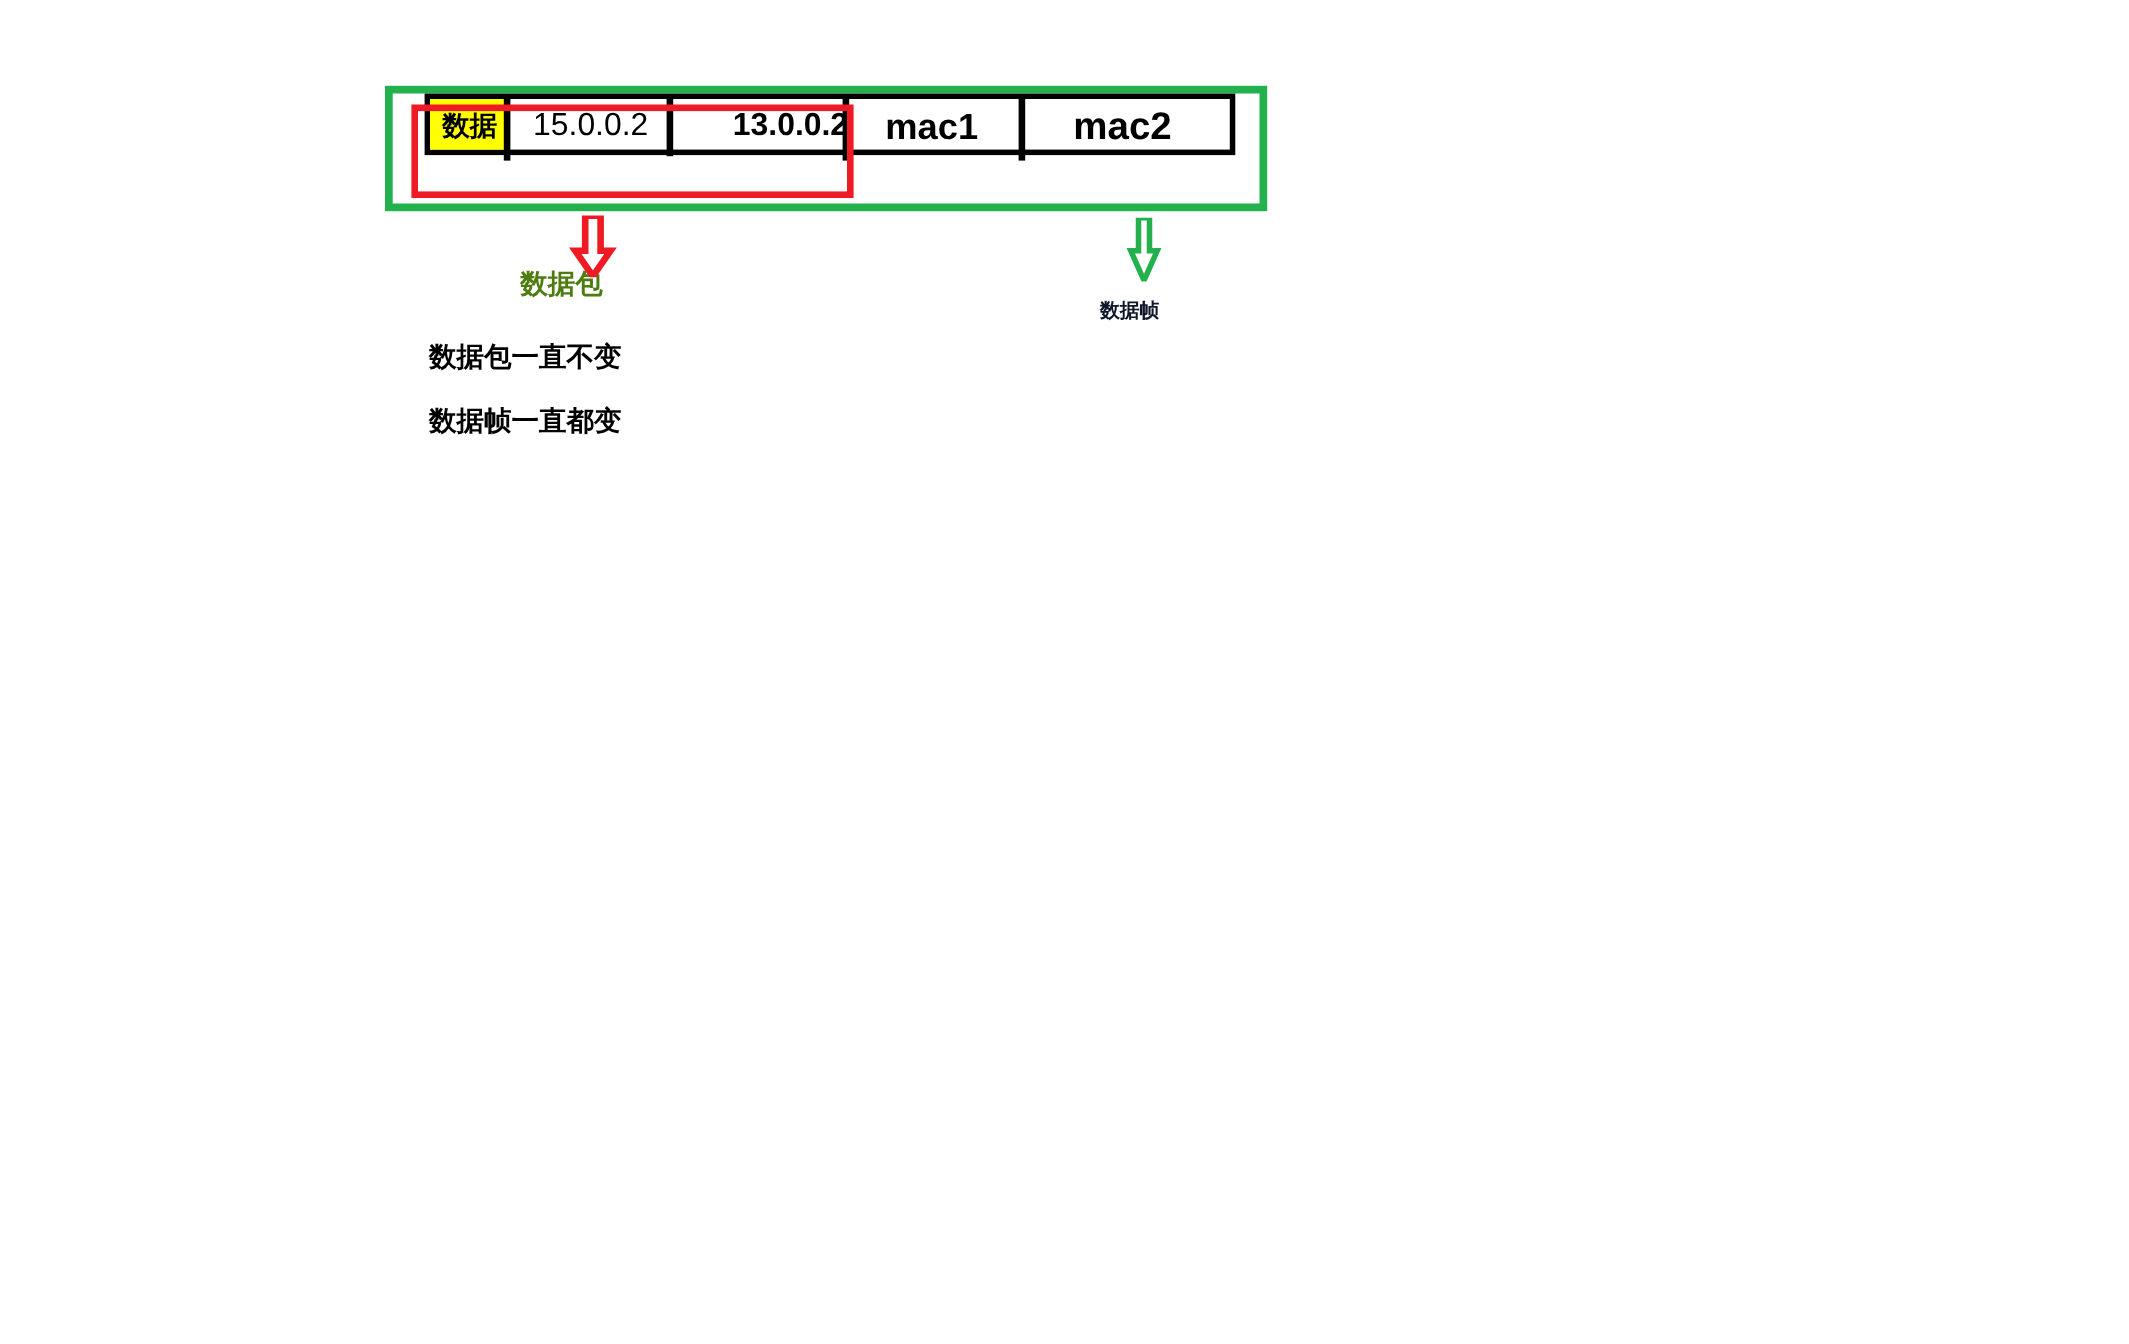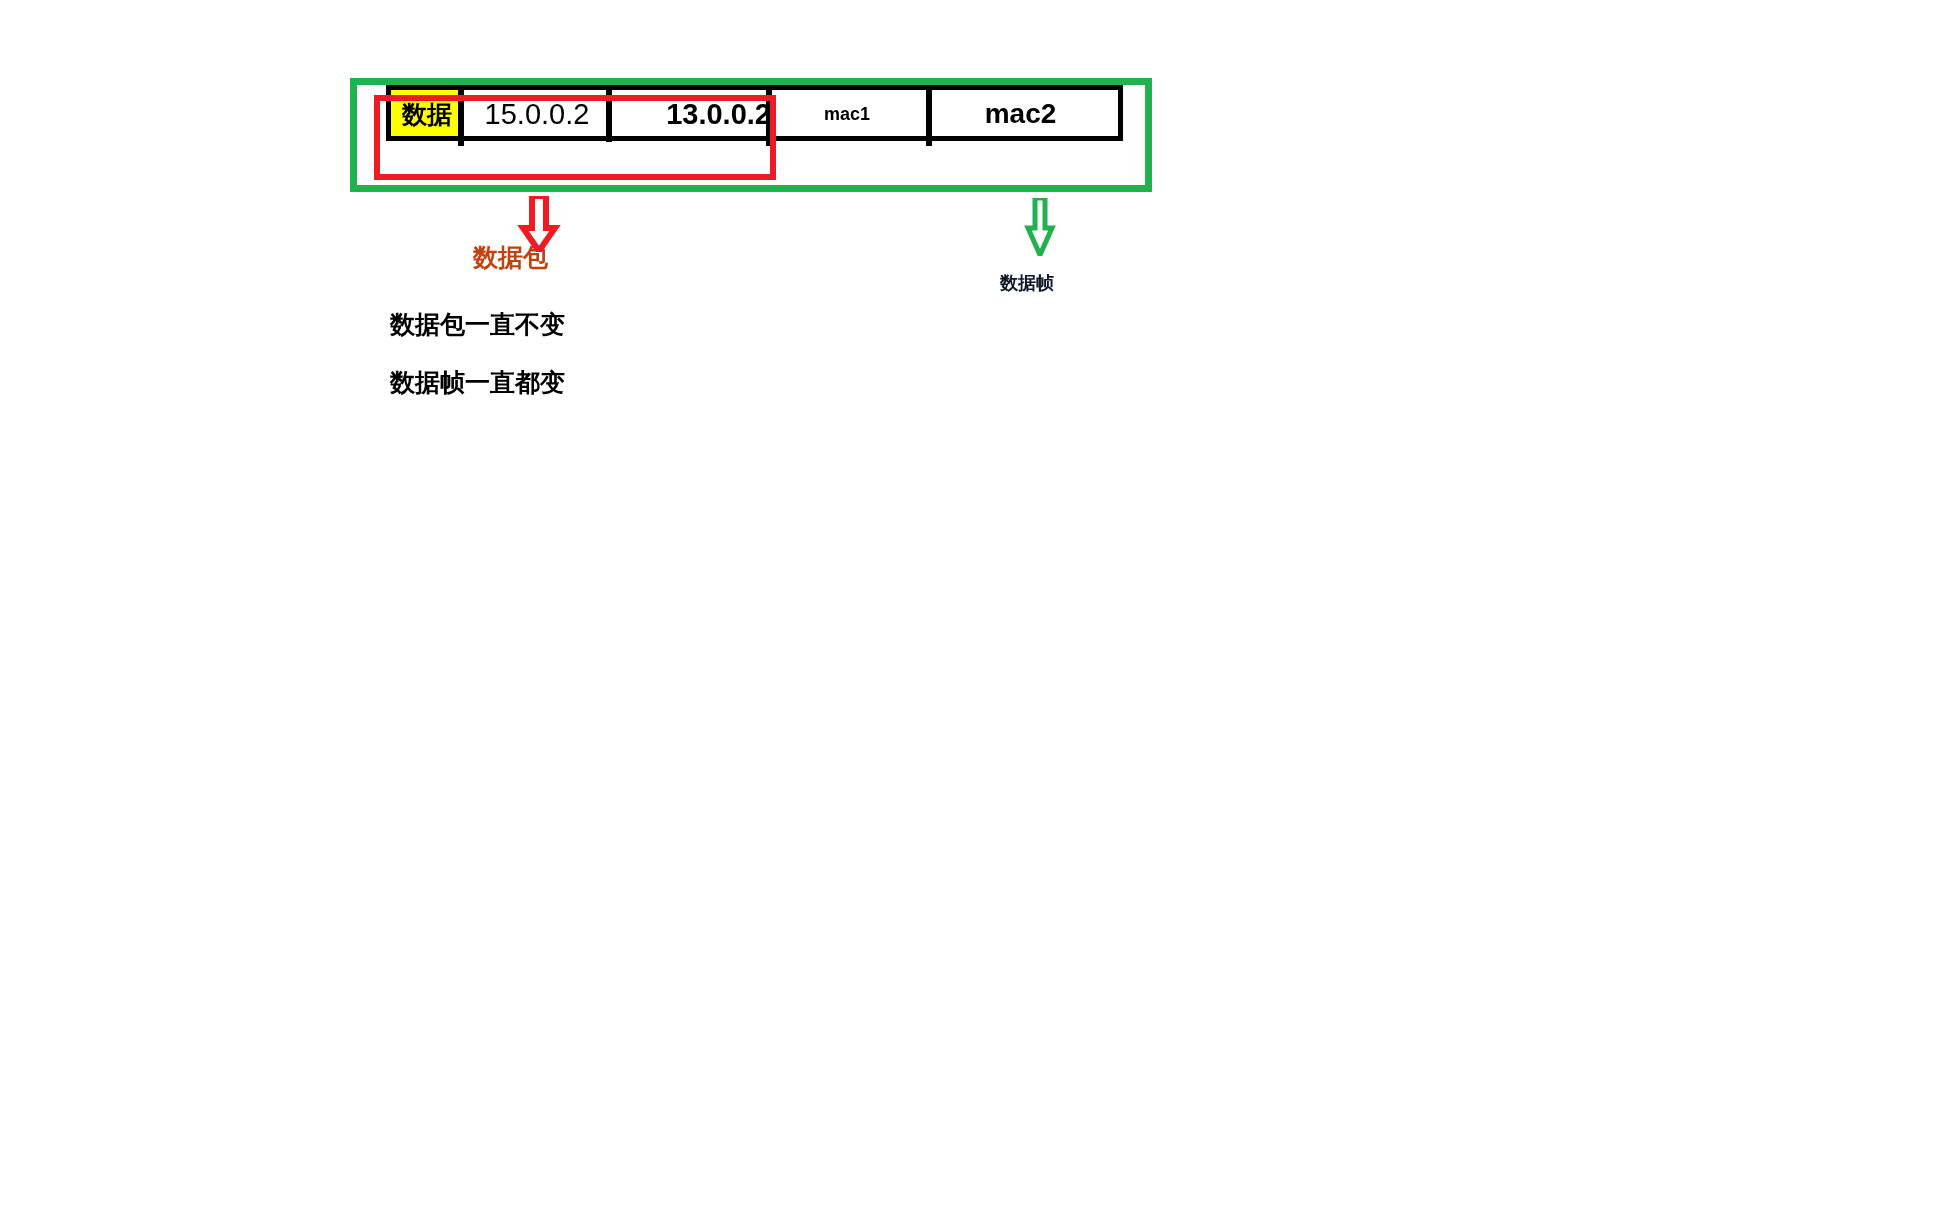--- a/index.html
+++ b/index.html
@@ -93,28 +93,28 @@
   .cell.ip-dst {
     left: 220px;
     width: 160px;
     font-size: 29px;
     font-weight: bold;
     justify-content: flex-end;
   }
   .cell.mac-1 {
     left: 380px;
     width: 152px;
-    font-size: 18px;
+    font-size: 33px;
     font-weight: bold;
     text-align: center;
   }
   .cell.mac-2 {
     left: 532px;
     width: 195px;
-    font-size: 28px;
+    font-size: 35px;
     font-weight: bold;
   }
 
   
   .divider {
     position: absolute;
     width: 6px;
     background: #000000;
     z-index: 4;
   }
@@ -134,21 +134,21 @@
     position: absolute;
     white-space: nowrap;
     font-weight: bold;
     font-family: "DejaVu Sans", "Liberation Sans", sans-serif;
     line-height: 1;
   }
   .label-packet {
     left: 473px;
     top: 245px;
     font-size: 25px;
-    color: #c2410c;
+    color: #4d7c0f;
   }
   .label-frame {
     left: 1000px;
     top: 274px;
     font-size: 18px;
     color: #0f172a;
   }
   .note {
     position: absolute;
     white-space: nowrap;

